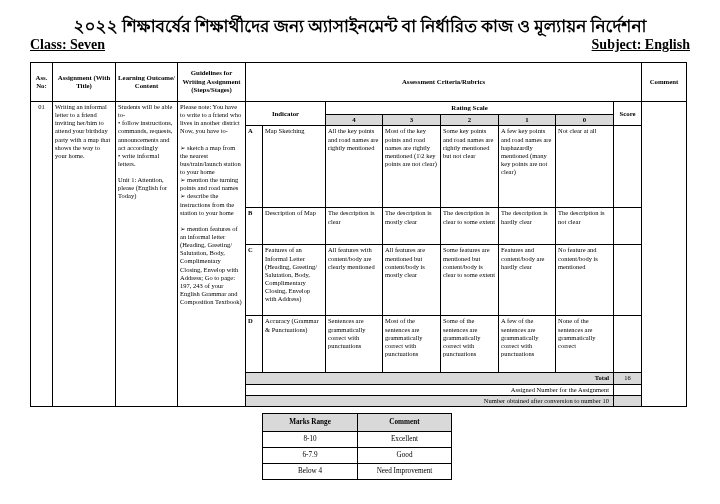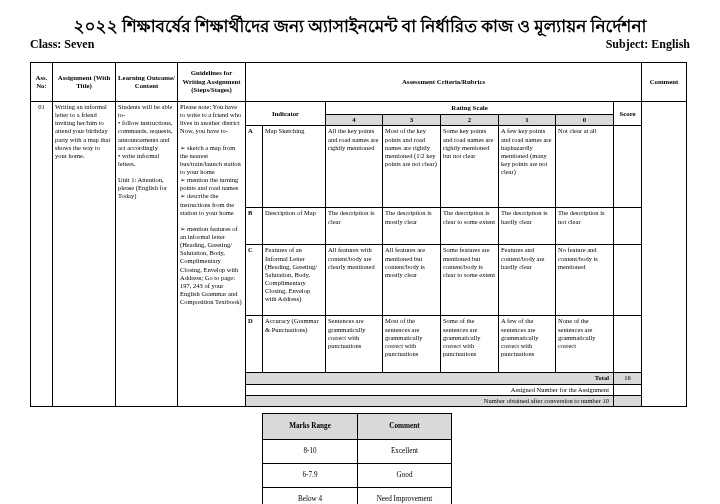--- a/index.html
+++ b/index.html
@@ -8,21 +8,21 @@
     width:720px; height:504px; background:#ffffff; position:relative;
     font-family:"Liberation Serif", serif; color:#000;
   }
   .page-title {
     position:absolute; top:13px; left:0; width:720px;
     text-align:center; font-weight:bold; font-size:17px;
   }
   .class-line {
     position:absolute; top:37px; left:30px; width:660px;
     display:flex; justify-content:space-between;
-    font-weight:bold; font-size:12px;
+    font-weight:bold; font-size:14px;text-decoration:underline;
   }
   table { border-collapse:collapse; table-layout:fixed; }
   td {
     border:1px solid #000; padding:1px 2px; vertical-align:top;
     font-size:6.5px; line-height:1.25; overflow:hidden;
   }
   #main-table { position:absolute; left:30px; top:62px; width:656px; }
   #main-table .hdr {
     font-weight:bold; text-align:center; vertical-align:middle; font-size:6.8px;
   }
@@ -30,22 +30,22 @@
   .prewrap { white-space:pre-line; }
   .center { text-align:center; }
   .middle { vertical-align:middle; }
   .bold { font-weight:bold; }
   .right { text-align:right; padding-right:4px; }
   .rh1 { height:39px; } .rh2 { height:13px; } .rh3 { height:10px; }
   .rhA { height:82px; } .rhB { height:37px; } .rhC { height:71px; }
   .rhD { height:57px; } .rhT { height:10px; } .rhN { height:11px; }
   #marks-table { position:absolute; left:262px; top:413px; width:189px; }
   #marks-table td { text-align:center; vertical-align:middle; font-size:7.2px; }
-  #marks-table .mh { height:26px; font-weight:bold; }
-  #marks-table .mr { height:24px; }
+  #marks-table .mh { height:18px; font-weight:bold; }
+  #marks-table .mr { height:16px; }
 </style>
 </head>
 <body>
 
 <div class="page-title">২০২২ শিক্ষাবর্ষের শিক্ষার্থীদের জন্য অ্যাসাইনমেন্ট বা নির্ধারিত কাজ ও মূল্যায়ন নির্দেশনা</div>
 
 <div class="class-line">
   <span>Class: Seven</span>
   <span>Subject: English</span>
 </div>

